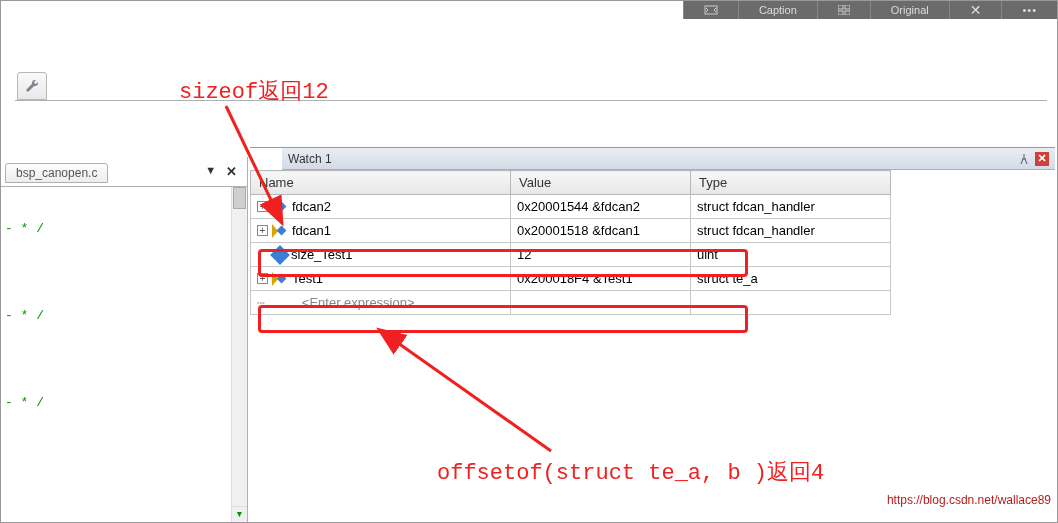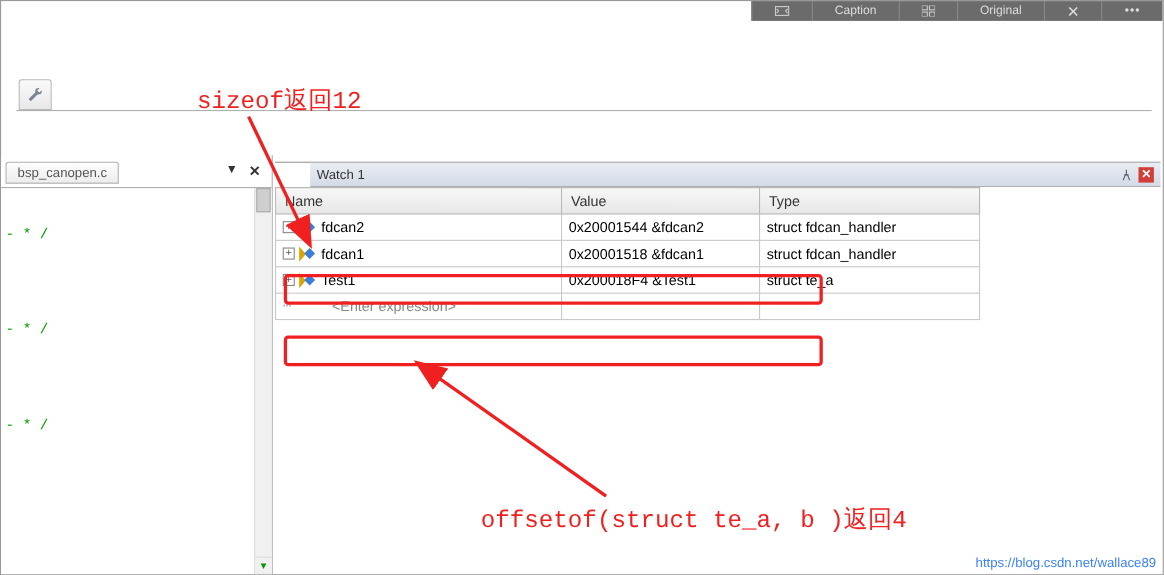--- a/index.html
+++ b/index.html
@@ -54,21 +54,21 @@
     border: 1px solid #b8b8b8;
     border-top-left-radius: 3px;
     border-top-right-radius: 3px;
     background: linear-gradient(#fafafa,#e8e8e8);
     display:flex; align-items:center; justify-content:center;
   }
 
   
   .left-pane {
     position: absolute;
-    top: 140px;
+    top: 156px;
     left: 0;
     width: 247px;
     bottom: 0;
     border-right: 1px solid #b0b0b0;
     background: #fff;
   }
   .tabbar {
     display:flex;
     align-items:center;
     height: 30px;
@@ -218,23 +218,23 @@
   .hl {
     position:absolute;
     border:3px solid #f02020;
     border-radius:4px;
     pointer-events:none;
   }
   svg.arrow { position:absolute; pointer-events:none; }
 
   .watermark {
     position:absolute;
-    right:6px; bottom:4px;
+    right:6px; bottom:15px;
     font-size:12px;
-    color:#3b82f6;
+    color:#b91c1c;
   }
 </style>
 </head>
 <body>
 
 <div class="topstrip">
   <div class="tbtn">
     <svg width="14" height="10" viewBox="0 0 14 10">
         <rect x="1" y="1" width="12" height="8" fill="none" stroke="#ccc"></rect>
         <path d="M4 5 L2 3 M4 5 L2 7 M10 5 L12 3 M10 5 L12 7" stroke="#ccc"></path>
@@ -327,20 +327,31 @@
                 <span class="struct-icon"></span>
                 <span>fdcan1</span>
               </div>
             </td>
             <td>0x20001518 &amp;fdcan1</td>
             <td>struct fdcan_handler</td>
           </tr>
           <tr>
             <td>
               <div class="namecell">
+                <span class="spacer"></span>
+                <span class="var-icon"></span>
+                <span>size_Test1</span>
+              </div>
+            </td>
+            <td>12</td>
+            <td>uint</td>
+          </tr>
+          <tr>
+            <td>
+              <div class="namecell">
                 <span class="treebtn">+</span>
                 <span class="struct-icon"></span>
                 <span>Test1</span>
               </div>
             </td>
             <td>0x200018F4 &amp;Test1</td>
             <td>struct te_a</td>
           </tr>
         </tbody>
       <tbody>

